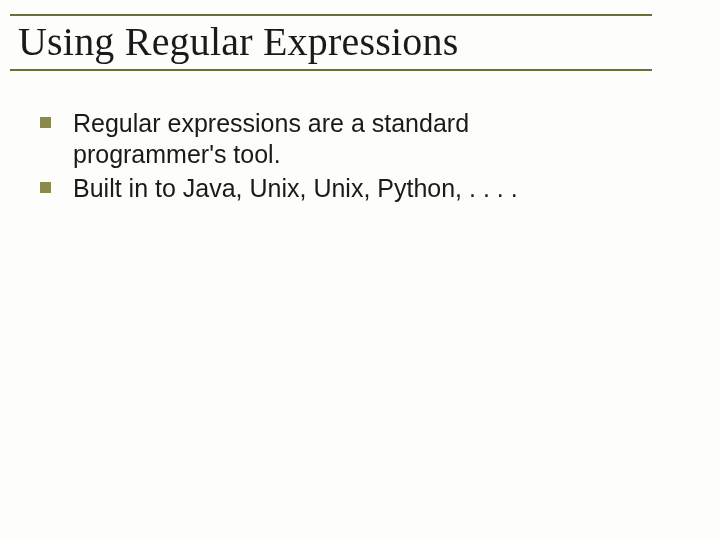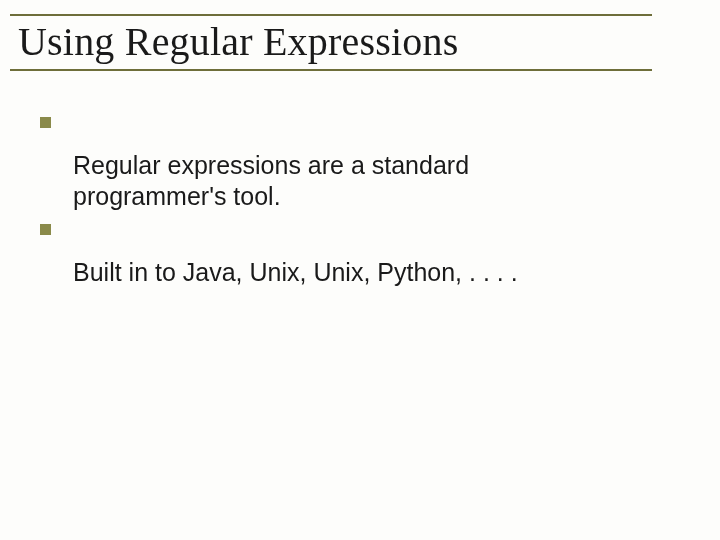--- a/index.html
+++ b/index.html
@@ -60,21 +60,20 @@
   .bullet {
     width: 11px;
     height: 11px;
     background: #8a8a4a;
     margin-top: 9px;
     margin-right: 22px;
     flex: 0 0 auto;
   }
   .text {
     flex: 1 1 auto;
-    margin-top: 42px;
   }
 </style>
 </head>
 <body>
 
 <div class="slide">
   <div class="rule-top"></div>
   <div class="title">Using Regular Expressions</div>
   <div class="rule-bottom"></div>
 

